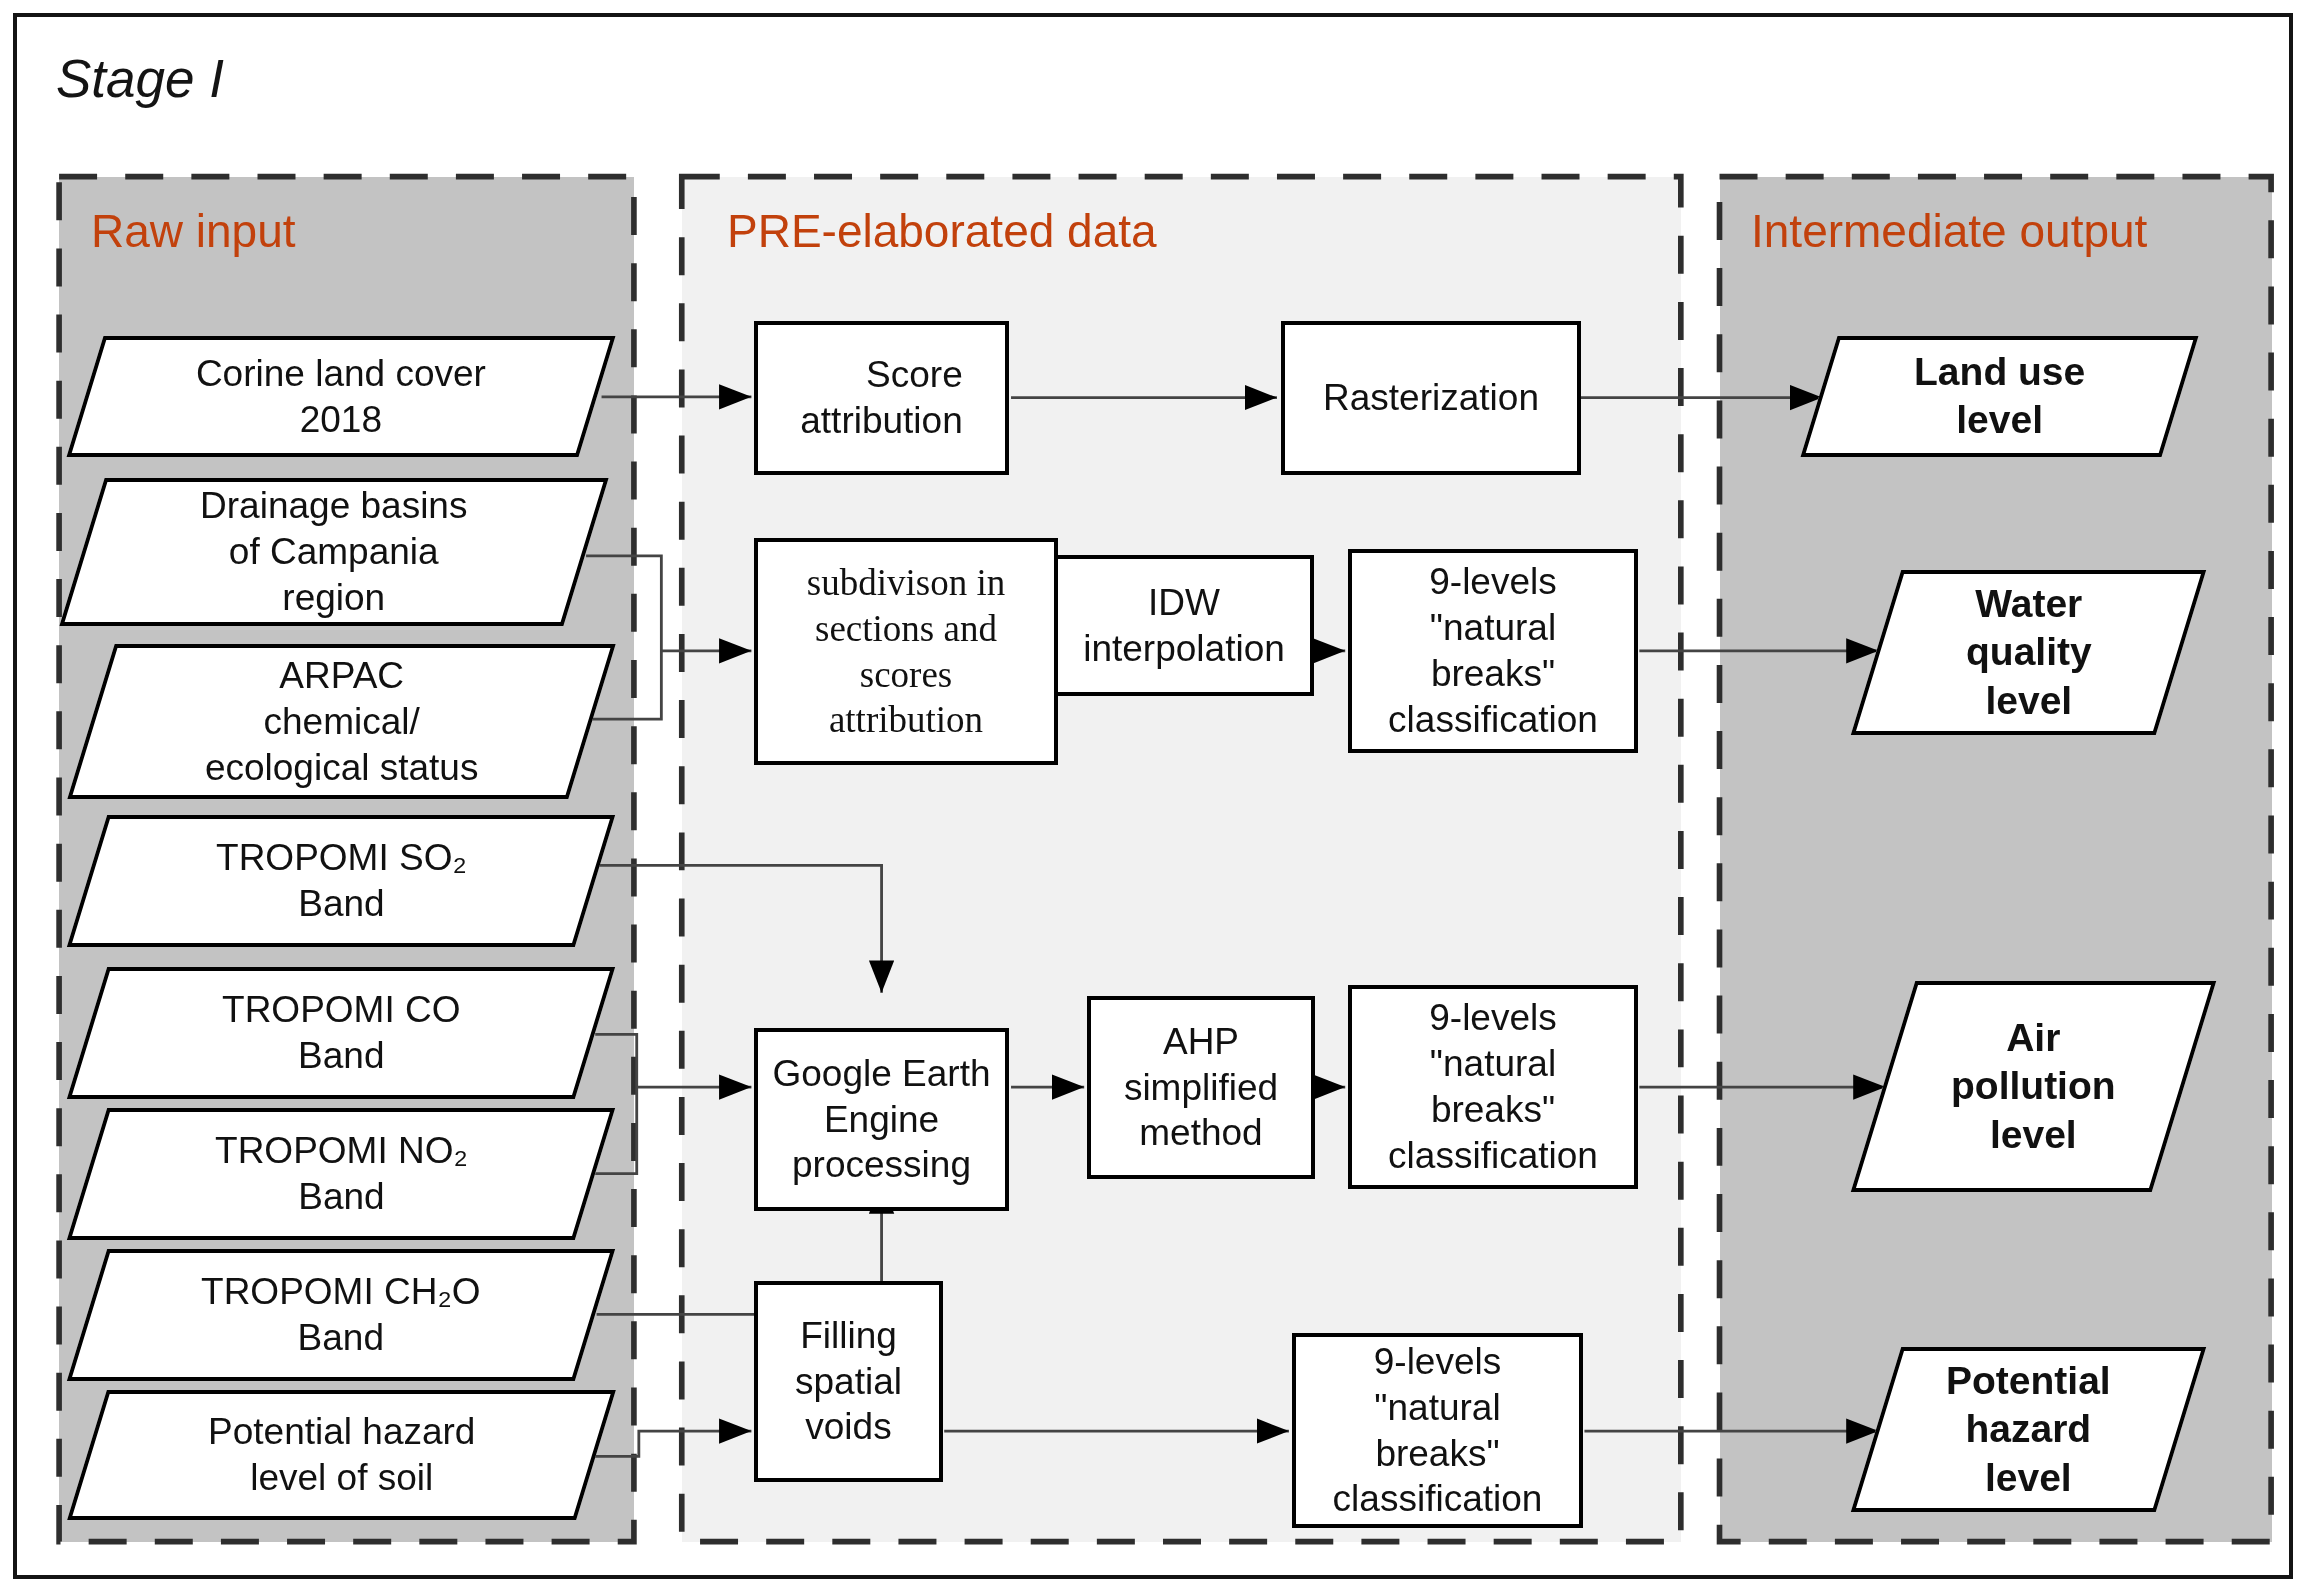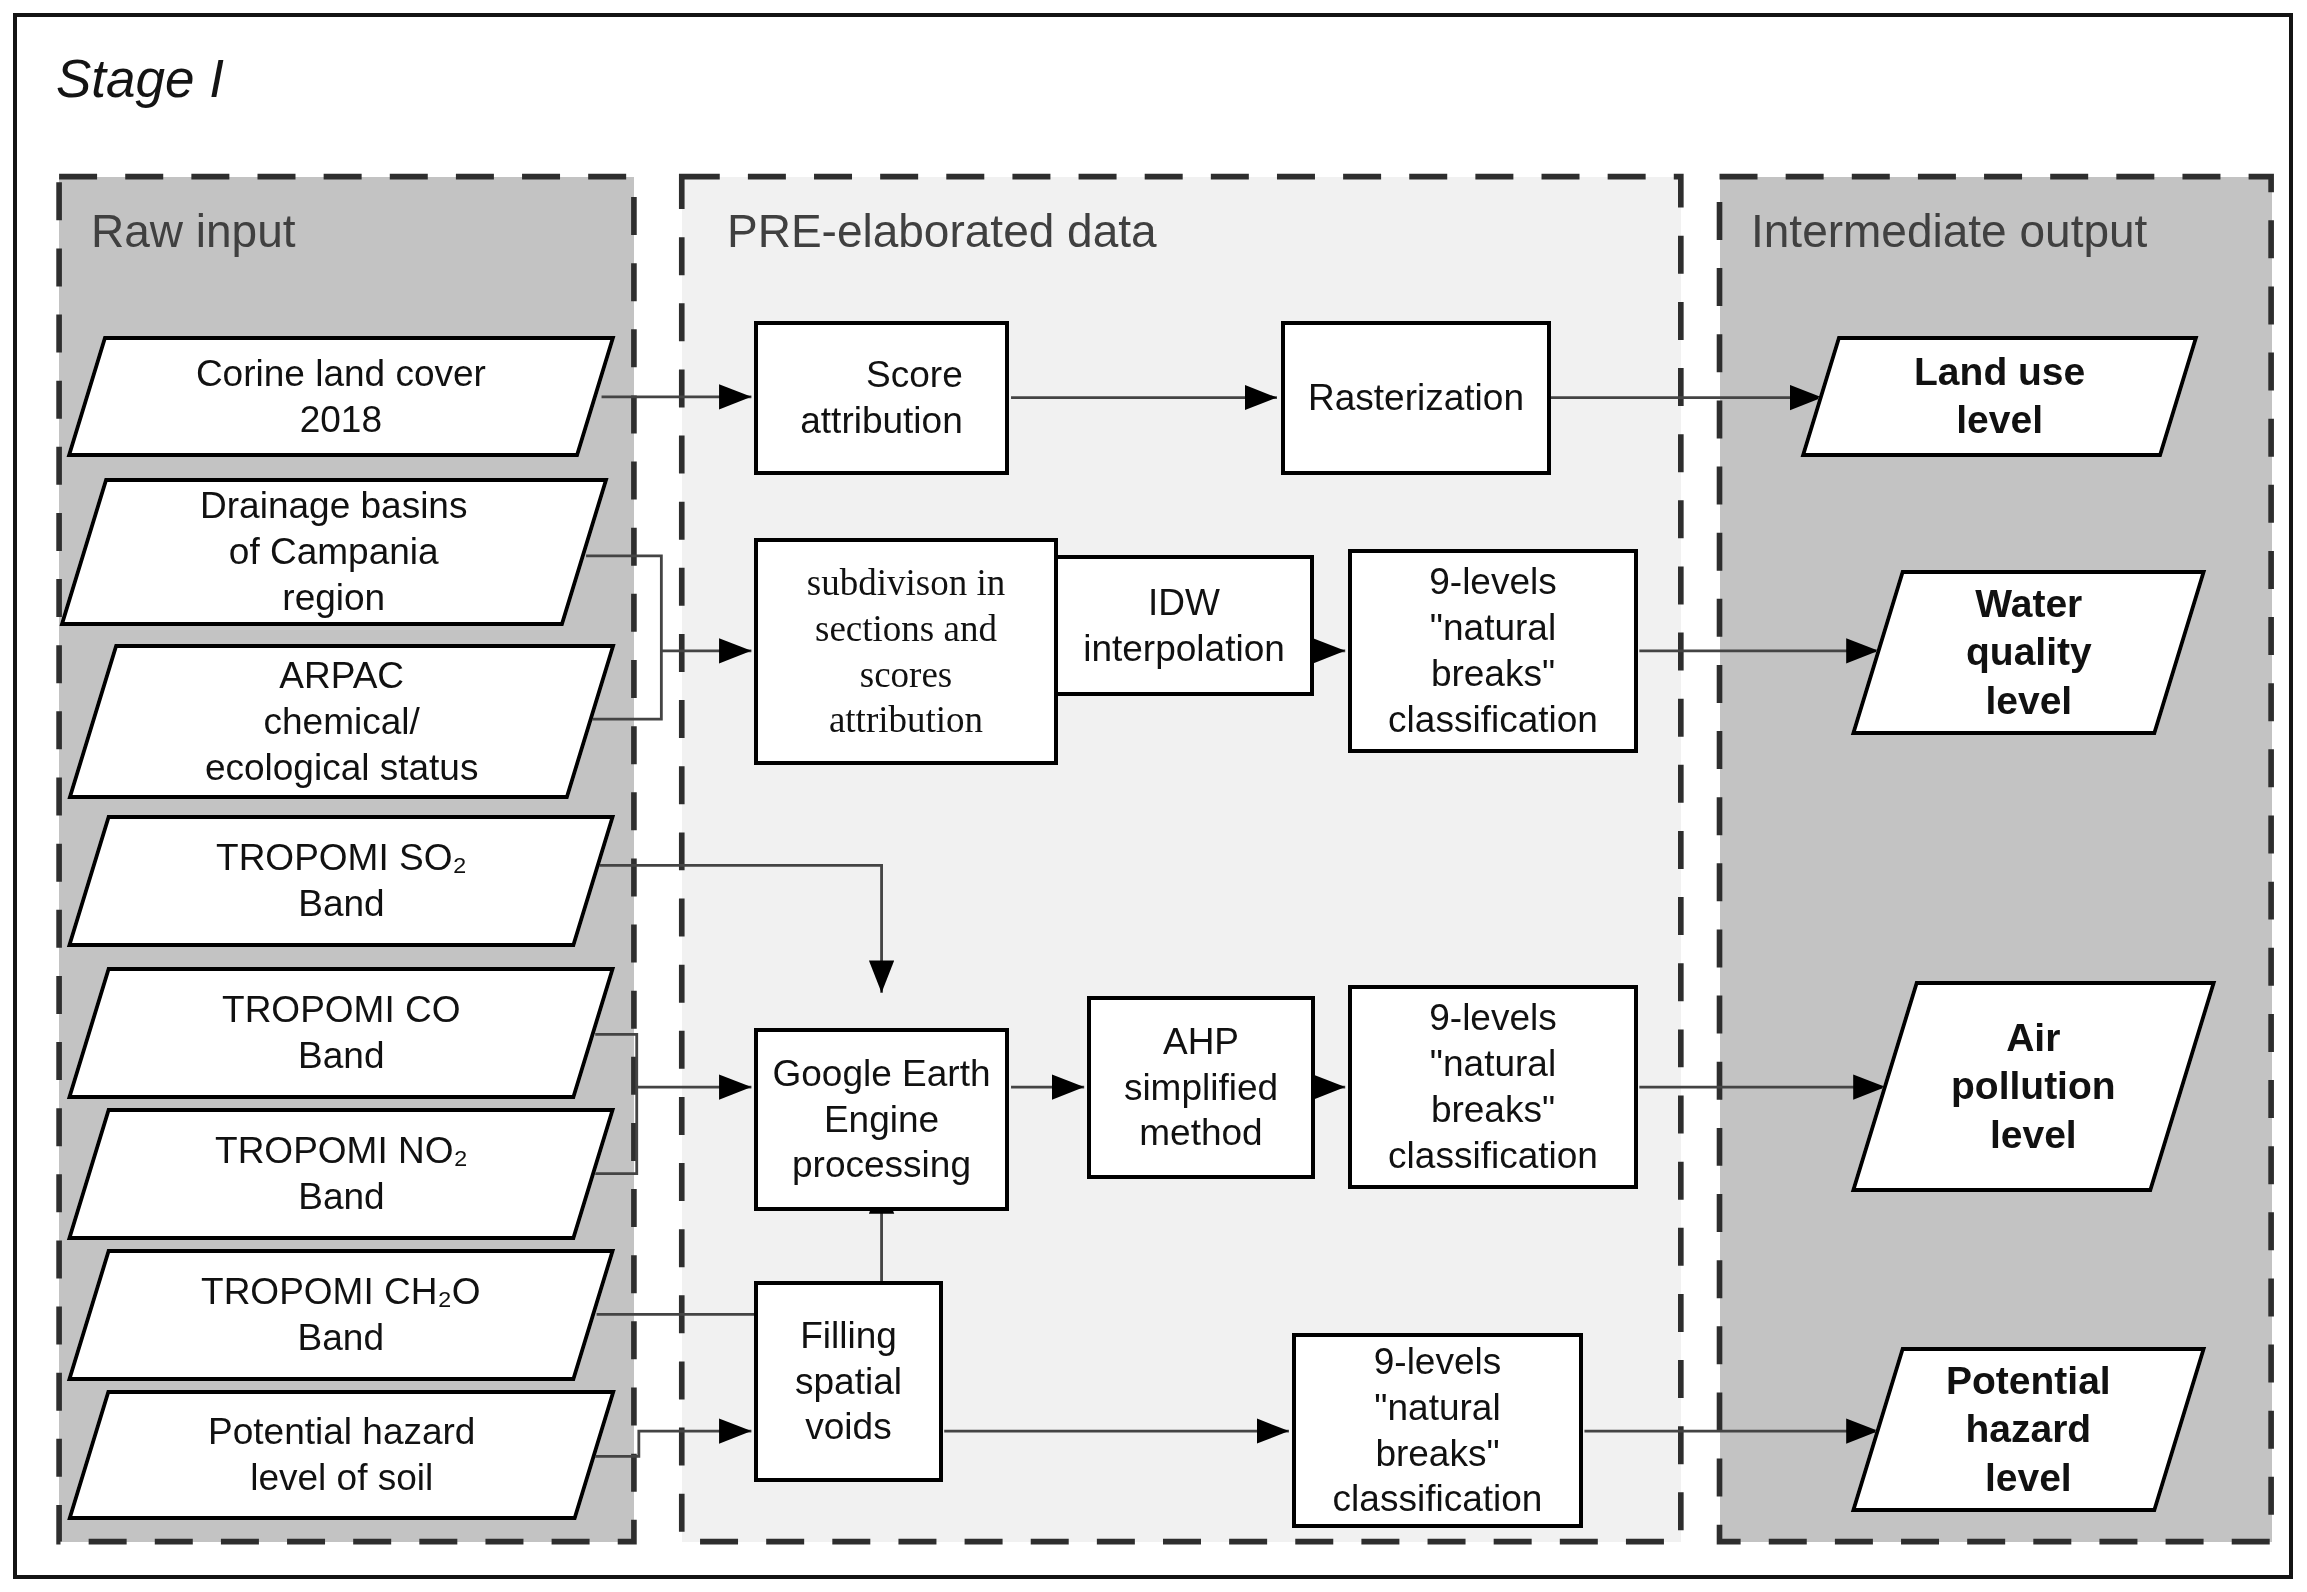--- a/index.html
+++ b/index.html
@@ -7,21 +7,21 @@
           font-family:"Liberation Sans","DejaVu Sans",sans-serif;color:#111;}
   .outer-frame{position:absolute;left:12.7px;top:12.7px;width:2280px;height:1566px;
                border:4.9px solid #141414;box-sizing:border-box;}
   .stage-title{position:absolute;left:56px;top:48px;font-size:53px;color:#141414;font-style:italic;}
   .panel{position:absolute;box-sizing:border-box;}
   .panel-gray{background:#c3c3c3;}
   .panel-light{background:#f1f1f1;}
   #panel-raw{left:59px;top:177px;width:575px;height:1365px;}
   #panel-pre{left:682px;top:177px;width:999px;height:1365px;}
   #panel-out{left:1720px;top:177px;width:552px;height:1365px;}
-  .panel-header{position:absolute;font-size:46px;color:#404040;white-space:nowrap;}
+  .panel-header{position:absolute;font-size:46px;color:#c2410c;white-space:nowrap;}
   #hdr-raw{left:91px;top:204px;}
   #hdr-pre{left:727px;top:204px;}
   #hdr-out{left:1751px;top:204px;}
   svg.wires{position:absolute;left:0;top:0;pointer-events:none;}
   .node{position:absolute;box-sizing:border-box;background:#ffffff;border:4.2px solid #000;
         display:flex;align-items:center;justify-content:center;text-align:center;}
   .node .lbl{white-space:pre-line;font-size:37px;line-height:1.24;}
   .pgram{transform:skewX(-17deg);}
   .pgram .lbl{transform:skewX(17deg);}
   .out-node .lbl{font-weight:700;font-size:39px;}
@@ -29,21 +29,21 @@
   #n-corine{left:85px;top:336px;width:512px;height:121px;}
   #n-drainage{left:82px;top:478px;width:504px;height:148px;}
   #n-arpac{left:91px;top:644px;width:501px;height:155px;}
   #n-so2{left:87px;top:815px;width:508px;height:132px;}
   #n-co{left:87px;top:967px;width:508px;height:132px;}
   #n-no2{left:87px;top:1108px;width:508px;height:132px;}
   #n-ch2o{left:87px;top:1249px;width:508px;height:132px;}
   #n-soil{left:87px;top:1390px;width:509px;height:130px;}
   
   #n-score{left:754px;top:321px;width:255px;height:154px;text-align:right;}
-  #n-raster{left:1281px;top:321px;width:270px;height:154px;}
+  #n-raster{left:1281px;top:321px;width:300px;height:154px;}
   #n-subdivision{left:754px;top:538px;width:304px;height:227px;font-family:Liberation Serif, serif;}
   #n-idw{left:1054px;top:555px;width:260px;height:141px;}
   #n-breaks-water{left:1348px;top:549px;width:290px;height:204px;}
   #n-gee{left:754px;top:996px;width:255px;height:183px;margin-top:32px;}
   #n-ahp{left:1087px;top:996px;width:228px;height:183px;}
   #n-breaks-air{left:1348px;top:985px;width:290px;height:204px;}
   #n-filling{left:754px;top:1281px;width:189px;height:201px;}
   #n-breaks-hazard{left:1292px;top:1333px;width:291px;height:195px;}
   
   #n-landuse{left:1819px;top:336px;width:361px;height:121px;}

